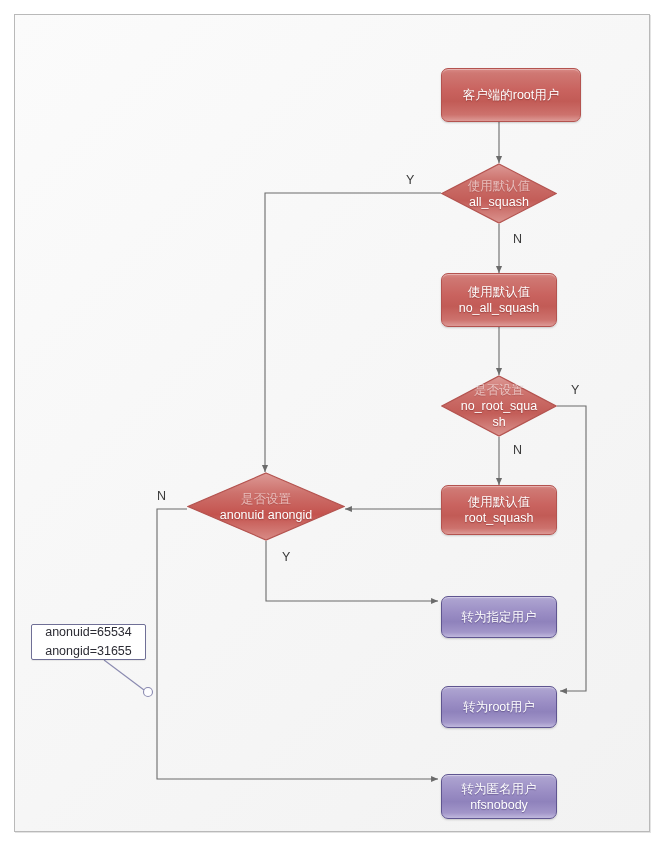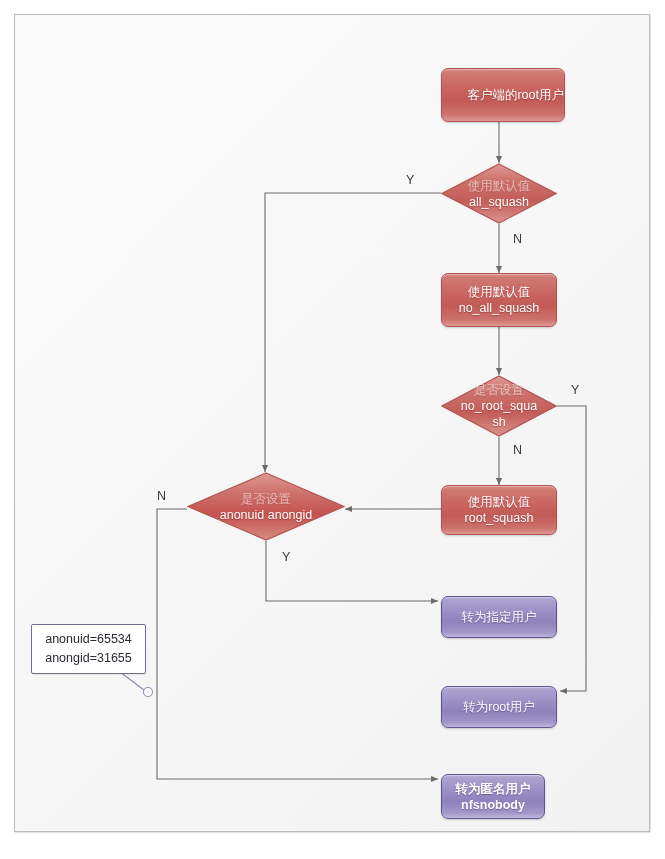--- a/index.html
+++ b/index.html
@@ -160,21 +160,21 @@
 
       <path d="M 187 509 L 157 509 L 157 779 L 438 779" marker-end="url(#arrow)"></path>
 
       <path d="M 266 541 L 266 601 L 438 601" marker-end="url(#arrow)"></path>
 
       <path d="M 104 660 L 144 690" stroke="#8a8ab0"></path>
       <circle cx="148" cy="692" r="4.5" stroke="#8a8ab0" fill="#fdfdff"></circle>
     </g>
   </svg>
 
-  <div class="node proc" style="left:441px; top:68px; width:124px; height:54px;justify-content:flex-end;">
+  <div class="node proc" style="left:441px; top:68px; width:140px; height:54px;">
     <span>客户端的root用户</span>
   </div>
 
   <div class="node decision" style="left:441px; top:163px; width:116px; height:61px;">
     <svg class="dshape" viewBox="0 0 116 61" preserveAspectRatio="none" xmlns="http://www.w3.org/2000/svg">
       <defs>
         <linearGradient id="dg1" x1="0" y1="0" x2="0" y2="1">
           <stop offset="0%" stop-color="#dd9a96"></stop>
           <stop offset="30%" stop-color="#cc706b"></stop>
           <stop offset="62%" stop-color="#c35d58"></stop>
@@ -241,28 +241,28 @@
   </div>
 
   <div class="node proc purple" style="left:441px; top:580px; width:116px; height:42px;">
     <span>转为指定用户</span>
   </div>
 
   <div class="node proc purple" style="left:441px; top:670px; width:116px; height:42px;align-items:center;">
     <span>转为root用户</span>
   </div>
 
-  <div class="node proc purple" style="left:441px; top:758px; width:104px; height:45px;font-weight:bold;">
+  <div class="node proc purple" style="left:441px; top:758px; width:116px; height:45px;">
     <div>
       <div>转为匿名用户</div>
       <div>nfsnobody</div>
     </div>
   </div>
 
-  <div class="node note" style="left:31px; top:624px; width:115px; height:50px;">
+  <div class="node note" style="left:31px; top:624px; width:115px; height:36px;">
     <div>anonuid=65534</div>
     <div>anongid=31655</div>
   </div>
 
   <span class="edge-label" style="left:406px; top:174px;">Y</span>
   <span class="edge-label" style="left:513px; top:233px;">N</span>
   <span class="edge-label" style="left:571px; top:384px;">Y</span>
   <span class="edge-label" style="left:513px; top:444px;">N</span>
   <span class="edge-label" style="left:157px; top:490px;">N</span>
   <span class="edge-label" style="left:282px; top:551px;">Y</span>

